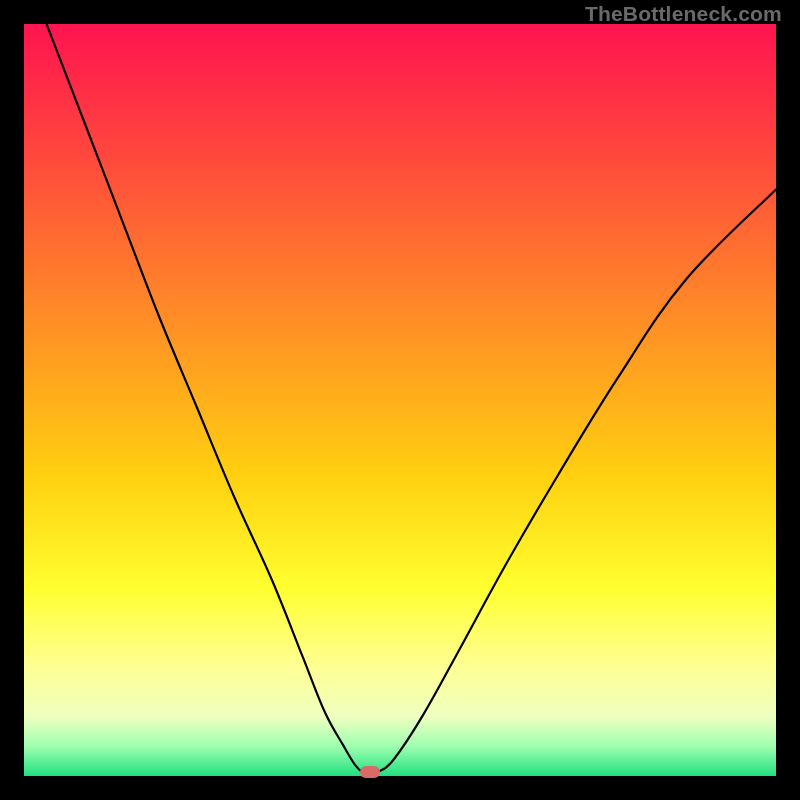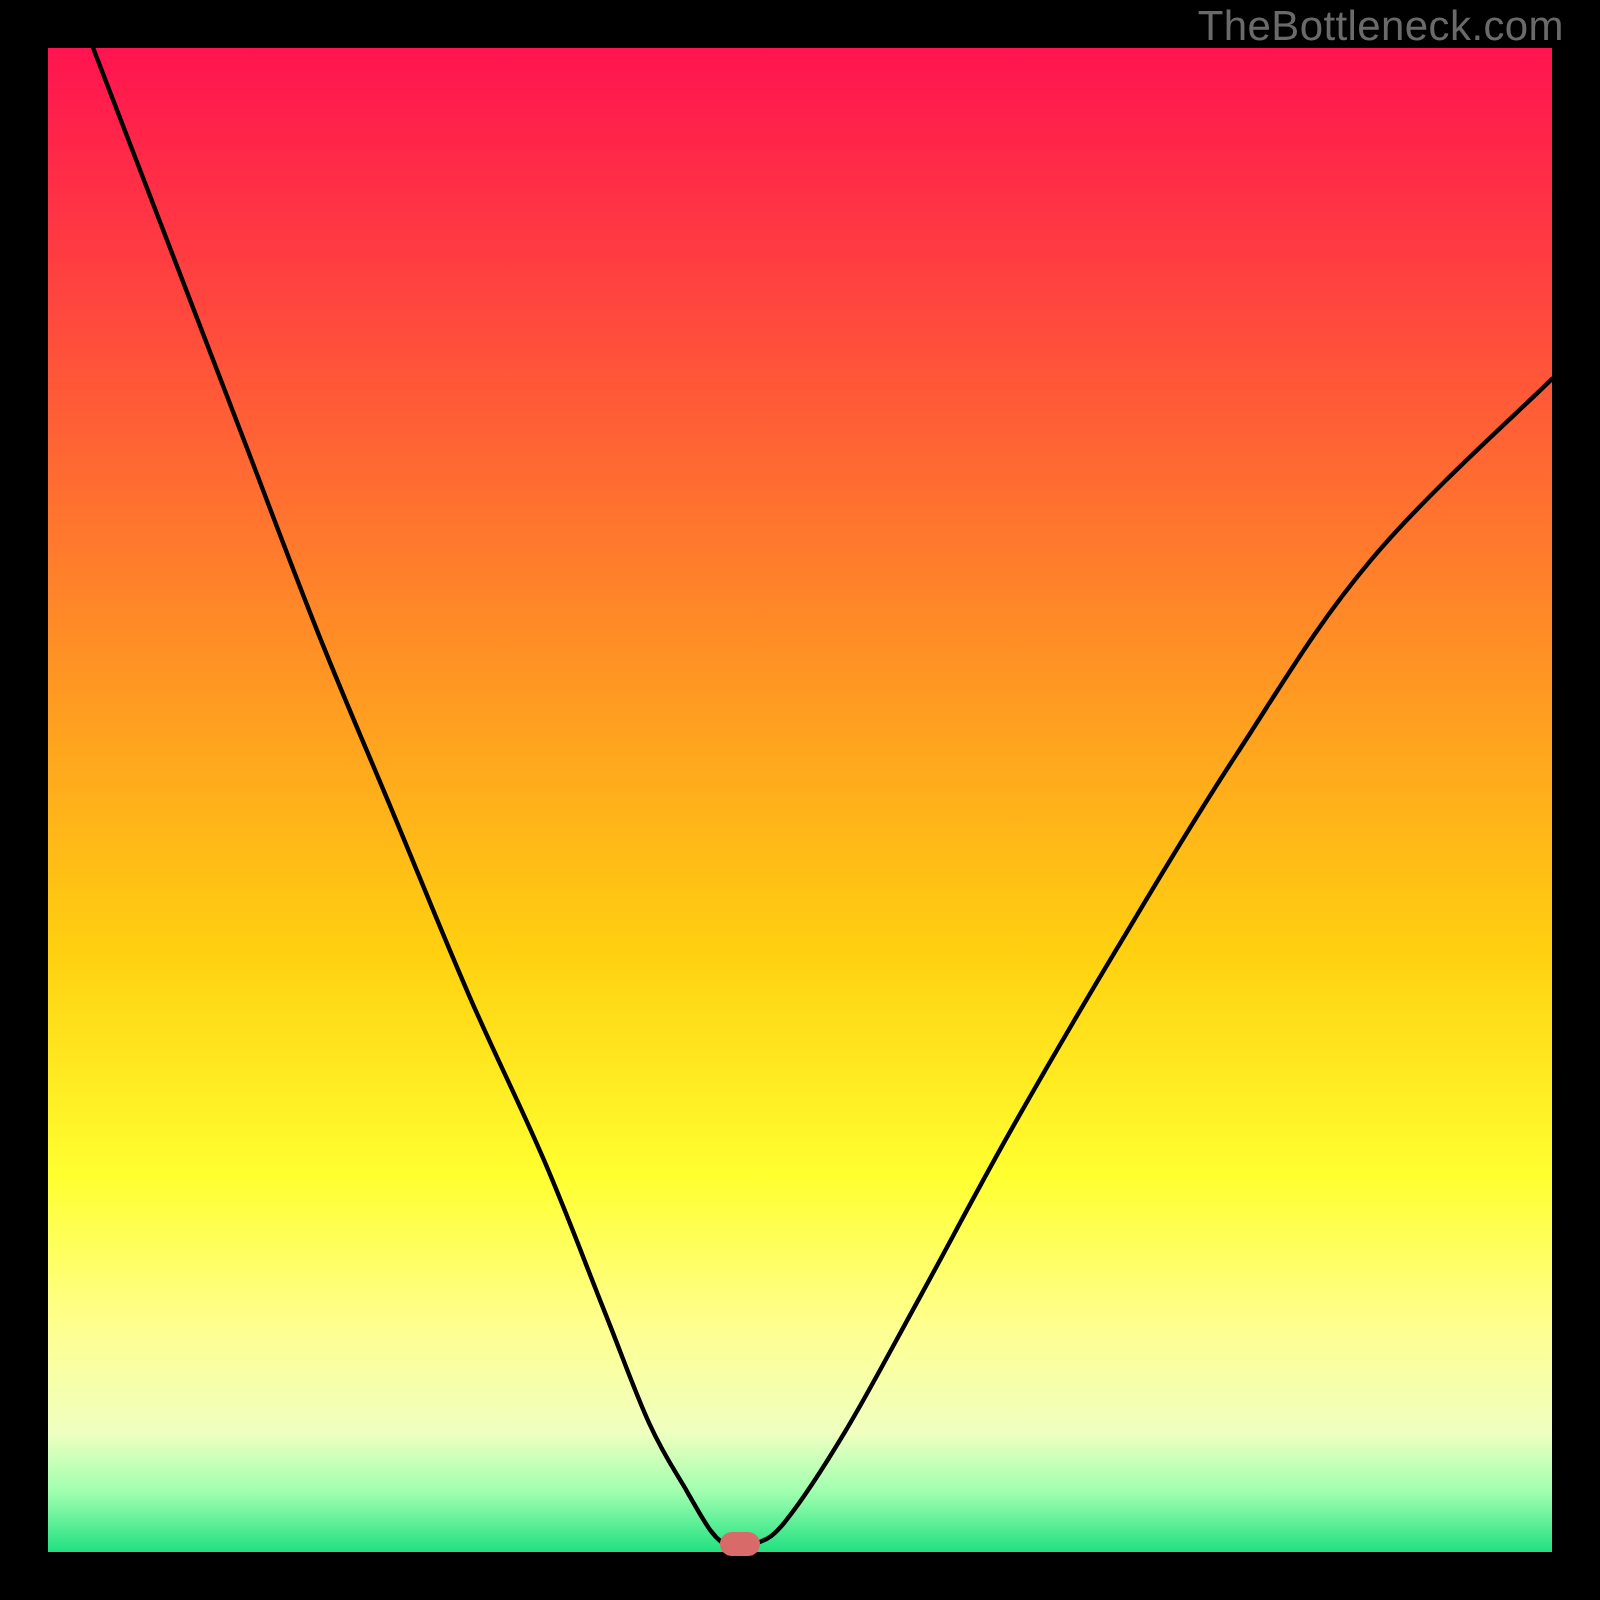--- a/index.html
+++ b/index.html
@@ -11,21 +11,21 @@
     font-family: Arial, Helvetica, sans-serif;
     position: relative;
     overflow: hidden;
   }
   .watermark {
     position: absolute;
     top: 2px;
     right: 18px;
     color: #6a6a6a;
     font-size: 21px;
-    font-weight: 400;
+    font-weight: 700;
     z-index: 10;
     letter-spacing: 0.2px;
   }
   .plot-area {
     position: absolute;
     left: 24px;
     top: 24px;
     width: 752px;
     height: 752px;
     background: linear-gradient(to bottom,

